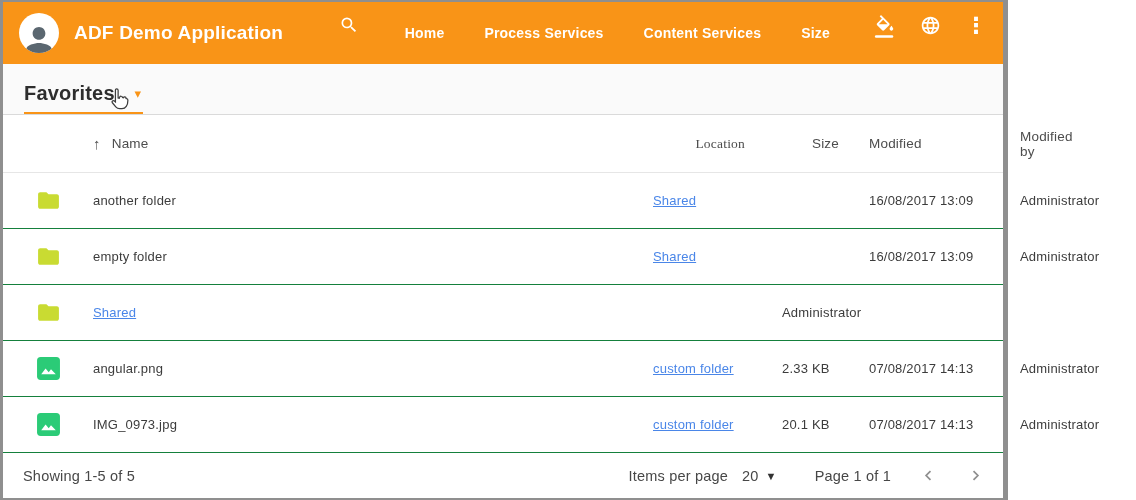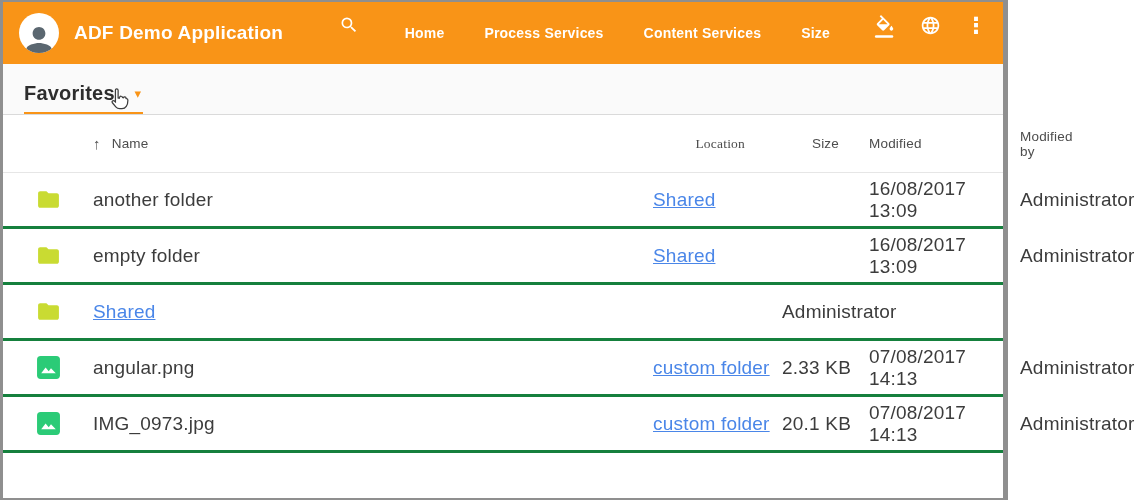--- a/index.html
+++ b/index.html
@@ -39,22 +39,22 @@
     grid-template-columns:57px 560px 129px 87px 151px 1fr;
     align-items:center; padding-left:33px; }
   .thead { height:58px; flex:0 0 58px; border-bottom:1px solid #e6e6e6;
     font-size:13.5px; color:#4d4d4d; letter-spacing:.2px; }
   .th { cursor:pointer; }
   .th-name { display:flex; align-items:center; gap:11px; }
   .sort-arrow { font-size:15px; color:#555; }
   .th-right { text-align:right; }
   .th-loc { padding-right:37px;font-family:Liberation Serif, serif; }
   .th-size { padding-right:30px; }
-  .trow { height:56px; flex:0 0 56px; border-bottom:3px solid #15803d;
-    font-size:19px; color:#3c3c3c; letter-spacing:.2px; cursor:pointer; background:#fff; }
+  .trow { height:56px; flex:0 0 56px; border-bottom:1px solid #15803d;
+    font-size:13px; color:#3c3c3c; letter-spacing:.2px; cursor:pointer; background:#fff; }
   .cell-icon { display:flex; align-items:center; }
   .loc a { color:var(--link,#4a86e8); text-decoration:underline; cursor:pointer; }
   .file-icon { width:25px; height:25px; display:flex; }
 
   
   .pager { flex:1 1 auto; display:flex; align-items:center;
     padding:0 18px 0 20px; font-size:14.5px; color:#474747; letter-spacing:.2px; background:#fff; }
   .pager-right { margin-left:auto; display:flex; align-items:center; }
   .ipp-label { margin-right:14px; }
   .ipp-select { display:flex; align-items:center; gap:7px; cursor:pointer; }
@@ -212,14 +212,35 @@
       <div>IMG_0973.jpg</div>
       <div class="loc">
         <a>custom folder</a>
       </div>
       <div>20.1 KB</div>
       <div>07/08/2017 14:13</div>
       <div>Administrator</div>
     </div>
   </div>
 
+  <div class="pager">
+    <span>Showing 1-5 of 5</span>
+    <div class="pager-right">
+      <span class="ipp-label">Items per page</span>
+      <span class="ipp-select">
+        <span>20</span>
+        <span class="ipp-caret">▼</span>
+      </span>
+      <span class="page-label">Page 1 of 1</span>
+      <span class="page-btn">
+        <svg width="19" height="19" viewBox="0 0 24 24">
+          <path fill="none" stroke="#8f8f8f" stroke-width="2.2" d="M14.5 6.5 9 12l5.5 5.5"></path>
+        </svg>
+      </span>
+      <span class="page-btn">
+        <svg width="19" height="19" viewBox="0 0 24 24">
+          <path fill="none" stroke="#8f8f8f" stroke-width="2.2" d="M9.5 6.5 15 12l-5.5 5.5"></path>
+        </svg>
+      </span>
+    </div>
+  </div>
 
 </div>
 
 </body></html>

